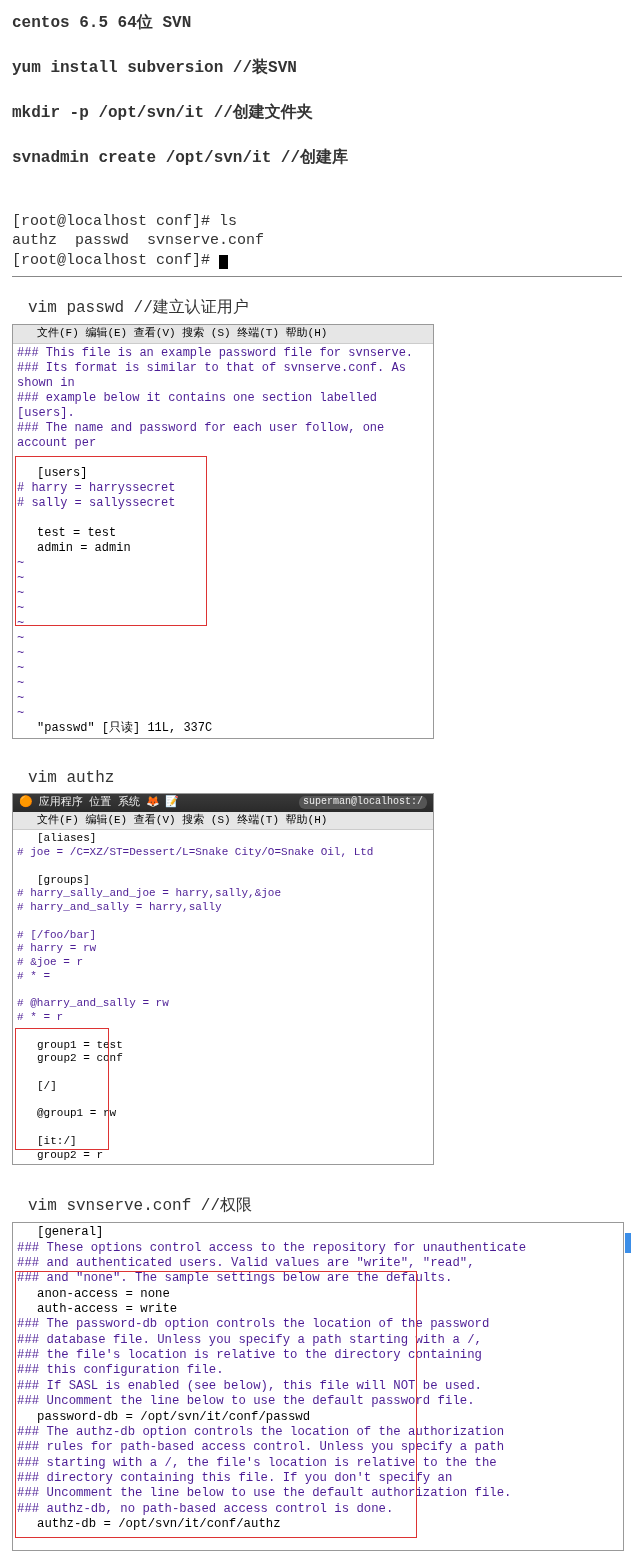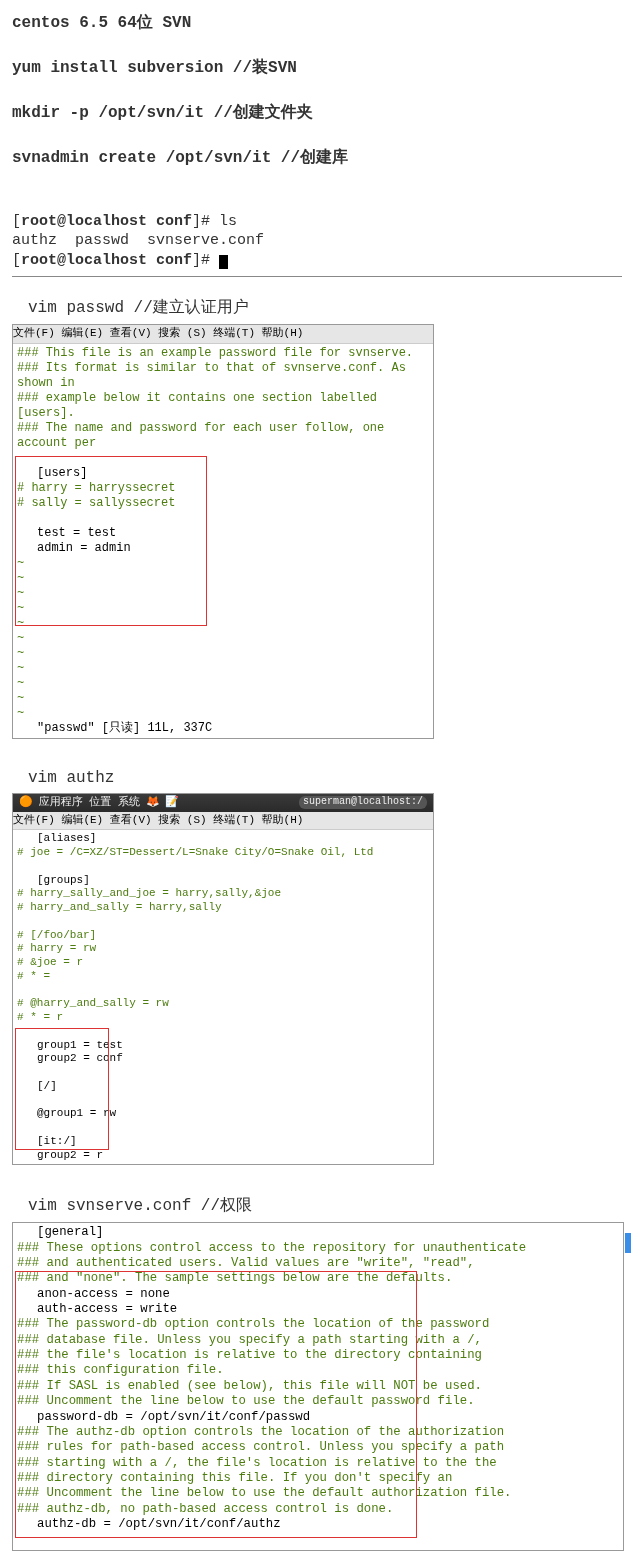--- a/index.html
+++ b/index.html
@@ -13,52 +13,52 @@
     background: #fff;
   }
   .line { margin-bottom: 24px; font-family: "Consolas", "Courier New", monospace; font-weight: bold; }
   .terminal-block {
     font-family: "Courier New", monospace;
     font-size: 15px;
     line-height: 1.3;
     white-space: pre;
     margin-bottom: 6px;
   }
-  .terminal-block .bold { font-weight: bold; }
+  .terminal-block .bold { font-weight: normal; }
   .cursor { display:inline-block; width:9px; height:14px; background:#000; vertical-align: text-bottom; }
   hr.sep { border:none; border-top:1px solid #888; margin:0 0 20px 0; }
   .section-title { font-family: Liberation Mono, monospace; font-size:16px; margin-bottom:6px;margin-left:16px; }
   .shot {
     border:1px solid #999;
     font-family: "Courier New", monospace;
     font-size:12px;
     line-height:1.25;
     position:relative;
     background:#fff;
     margin-bottom:30px;
   }
   .shot .menubar {
     background:#e6e6e6;
     font-size:11px;
-    padding:2px 0;
+    padding:2px 24px;
     border-bottom:1px solid #ccc;
     color:#000;
   }
   .shot .menubar2 {
     background:linear-gradient(#3a3a3a,#2a2a2a);
     color:#eee;
     font-size:11px;
     padding:2px 6px;
     display:flex;
     align-items:center;
     gap:6px;
   }
   .shot .menubar2 .tag { margin-left:auto; background:#555; padding:0 4px; font-size:10px;border-radius:6px; }
   .shot .content { padding:2px 2px 2px 4px; position:relative; }
-  .cm { color:#4d7c0f; }
+  .cm { color:#4c1d95; }
   .blk { color:#000;padding-left:20px; }
   .redbox {
     position:absolute;
     border:1px solid #d33;
   }
   .shot3 { width:610px; }
   .shot3 .content { font-size:12.3px; }
   .sidebar-stub {
     position:absolute; right:-8px; top:10px; width:6px; height:20px; background:#3b8ee8;
   }

